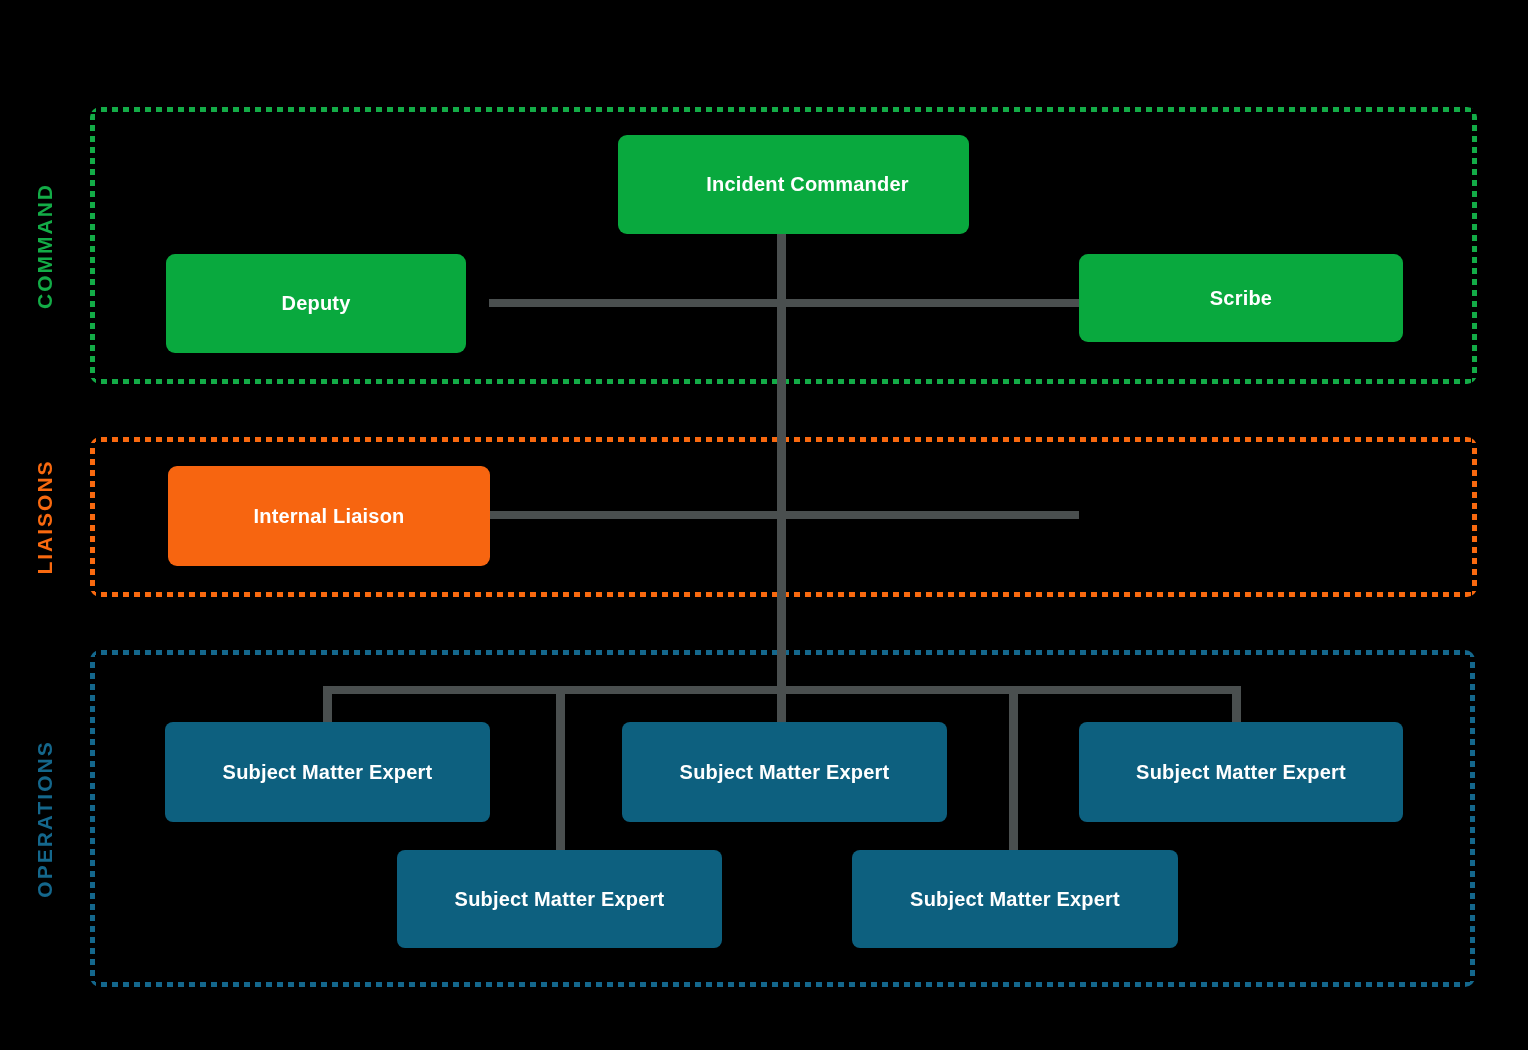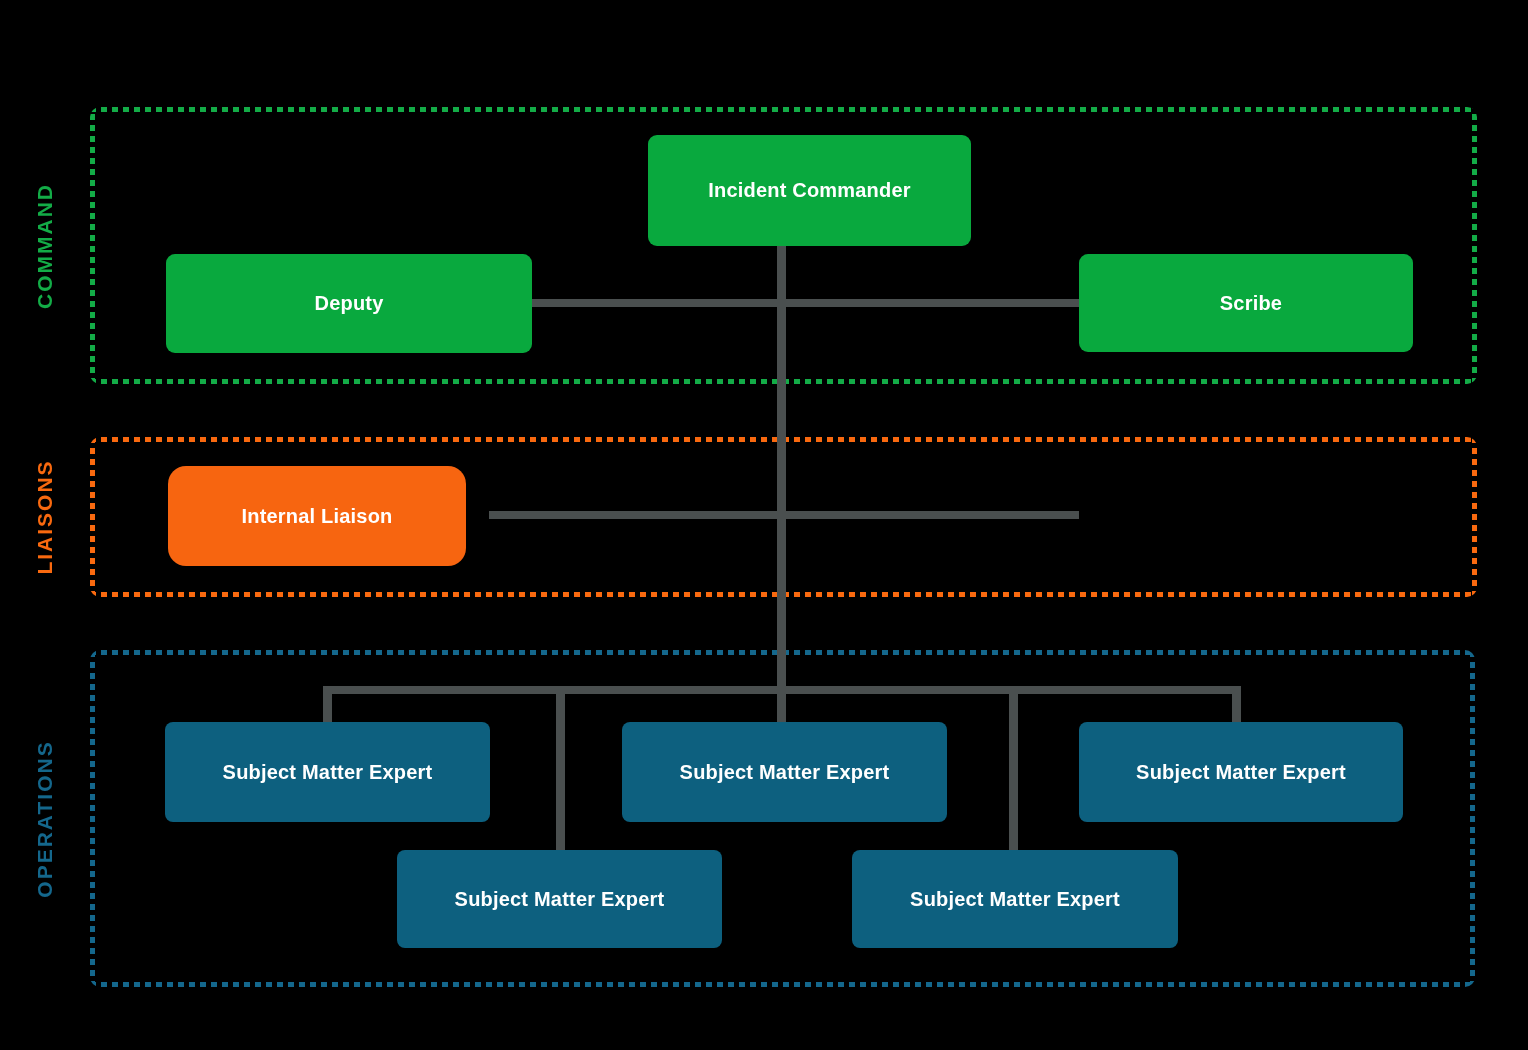--- a/index.html
+++ b/index.html
@@ -65,24 +65,24 @@
     font-size: 20px;
     font-weight: 700;
     letter-spacing: 0.2px;
     text-align: center;
     z-index: 2;
   }
   .node-green  { background: #09A93E; }
   .node-orange { background: #F76510; }
   .node-teal   { background: #0D607F; border-radius: 8px; }
 
-  .node-ic       { left: 648px;  top: 135px; width: 323px; height: 111px; }
-  .node-deputy   { left: 166px;  top: 254px; width: 366px; height: 99px; }
-  .node-scribe   { left: 1079px; top: 254px; width: 324px; height: 98px; padding-left: 10px; }
-  .node-internal { left: 168px;  top: 466px; width: 298px; height: 100px; border-radius: 18px; }
+  .node-ic       { left: 618px;  top: 135px; width: 323px; height: 99px; padding-left: 28px; }
+  .node-deputy   { left: 166px;  top: 254px; width: 300px; height: 99px; }
+  .node-scribe   { left: 1079px; top: 254px; width: 324px; height: 88px; }
+  .node-internal { left: 168px;  top: 466px; width: 322px; height: 100px; }
   .node-customer { left: 1079px; top: 464px; width: 324px; height: 100px; }
   .node-sme1     { left: 165px;  top: 722px; width: 325px; height: 100px; }
   .node-sme2     { left: 622px;  top: 722px; width: 325px; height: 100px; }
   .node-sme3     { left: 1079px; top: 722px; width: 324px; height: 100px; }
   .node-sme4     { left: 397px;  top: 850px; width: 325px; height: 98px; }
   .node-sme5     { left: 852px;  top: 850px; width: 326px; height: 98px; }
 </style>
 </head>
 <body>
 

